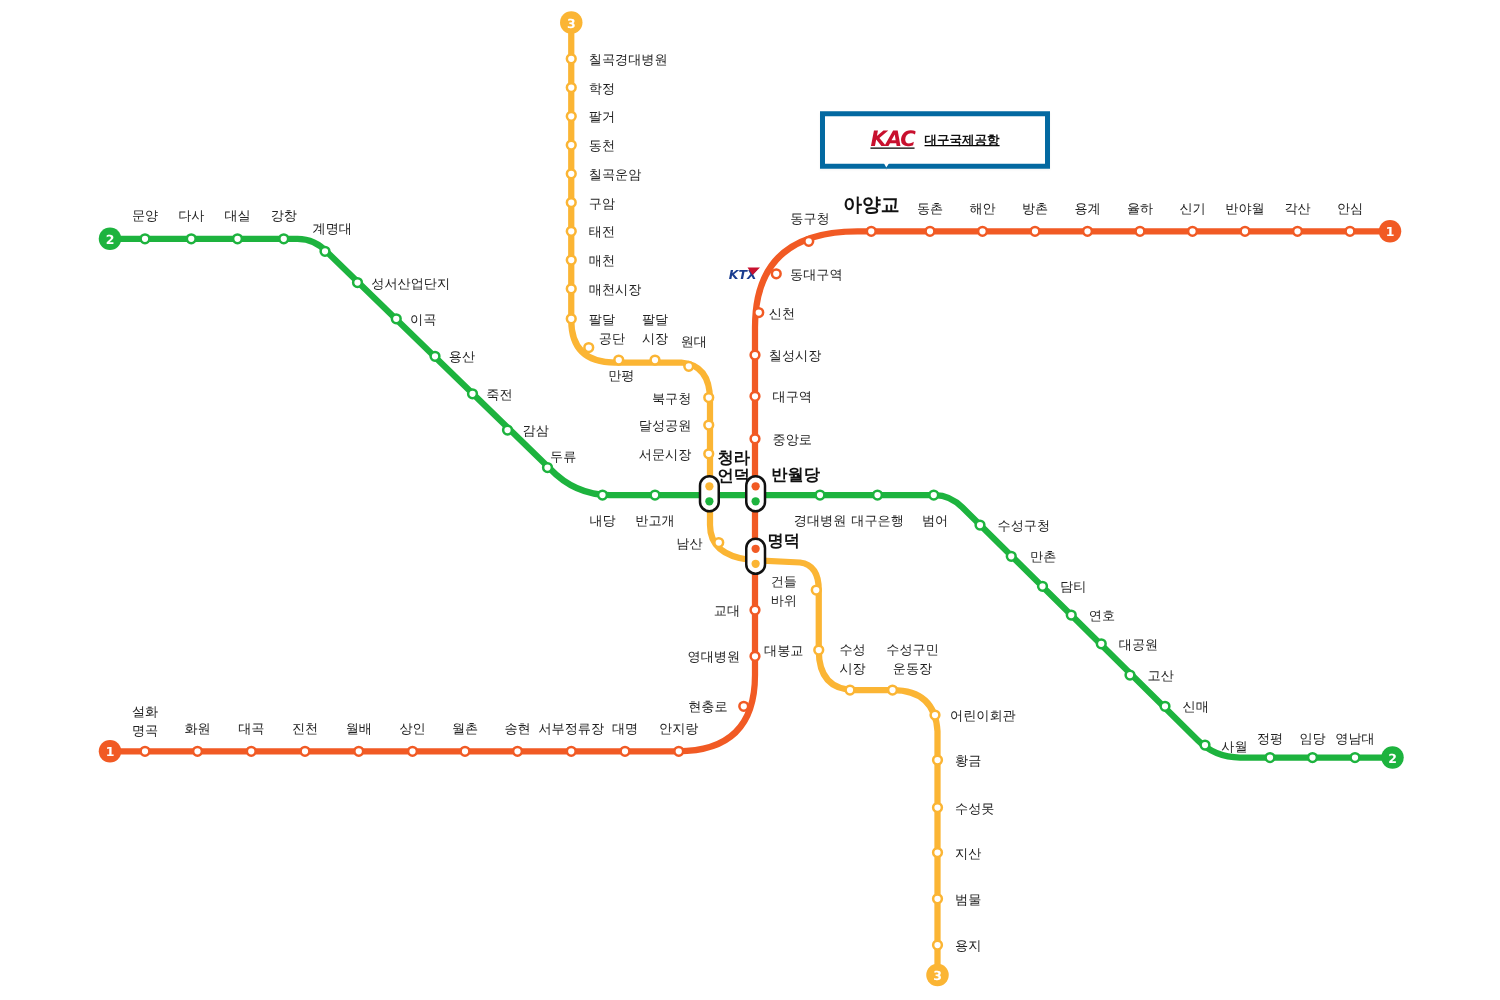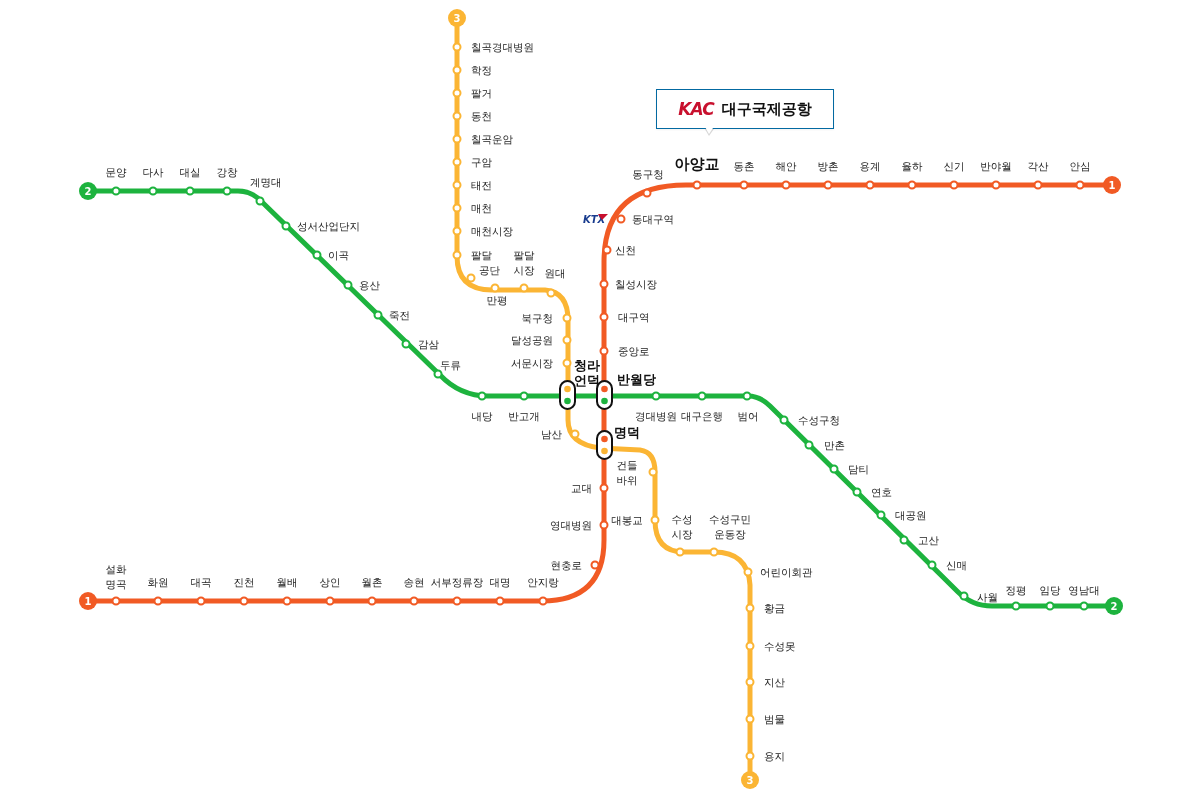--- a/index.html
+++ b/index.html
@@ -4,25 +4,25 @@
 <style>
   html,body{margin:0;padding:0;background:#ffffff;}
   body{width:1200px;height:800px;overflow:hidden;font-family:"DejaVu Sans","Liberation Sans",sans-serif;}
   #map{position:absolute;left:0;top:0;width:1200px;height:800px;}
   .line{fill:none;stroke-width:5;stroke-linecap:round;stroke-linejoin:round;}
   .st{fill:#fff;stroke-width:2;}
   .lbl{font-size:10.5px;fill:#222;}
   .lbl-big{font-size:15px;font-weight:bold;fill:#111;}
   .lbl-mid{font-size:13px;font-weight:bold;fill:#111;}
   .badge-txt{font-size:10px;font-weight:bold;fill:#fff;}
-  .airport-box{position:absolute;left:656px;top:89px;width:176px;height:38px;background:#fff;border:1px solid #0369a1;box-shadow:0 1px 2px rgba(0,0,0,.05);display:flex;align-items:center;justify-content:center;gap:8px;}
+  .airport-box{position:absolute;left:656px;top:89px;width:176px;height:38px;background:#fff;border:4px solid #0369a1;box-shadow:0 1px 2px rgba(0,0,0,.05);display:flex;align-items:center;justify-content:center;gap:8px;text-decoration:underline;}
   .airport-tail{position:absolute;left:703px;top:126px;width:0;height:0;border-left:6px solid transparent;border-right:7px solid transparent;border-top:10px solid #d8d8d8;}
   .airport-tail-in{position:absolute;left:704px;top:125px;width:0;height:0;border-left:5px solid transparent;border-right:6px solid transparent;border-top:9px solid #fff;}
   .kac-logo{font-family:"DejaVu Sans",sans-serif;font-weight:bold;font-style:italic;font-size:17px;color:#c8102e;letter-spacing:-1px;}
-  .airport-name{font-weight:bold;font-size:15px;color:#111;}
+  .airport-name{font-weight:bold;font-size:10px;color:#111;}
 </style>
 </head>
 <body>
 
 <svg id="map" viewBox="0 0 1200 800" xmlns="http://www.w3.org/2000/svg">
 
   <path class="line" stroke="#1db33e" d="M88,191 L238,191 Q252,191 262,202 L440,375 Q460,396 488,396 L748,396 Q760,396 770,406 L958,592 Q972,606 992,606 L1114,606"></path>
 
   <path class="line" stroke="#fbb534" d="M457,18 L457,256 Q457,290 492,290 L545,290 Q568,292 568,320 L568,420 Q568,444 600,448 L640,450 Q655,452 655,472 L655,520 Q655,552 684,552 L714,552 Q748,552 750,585 L750,780"></path>
 

